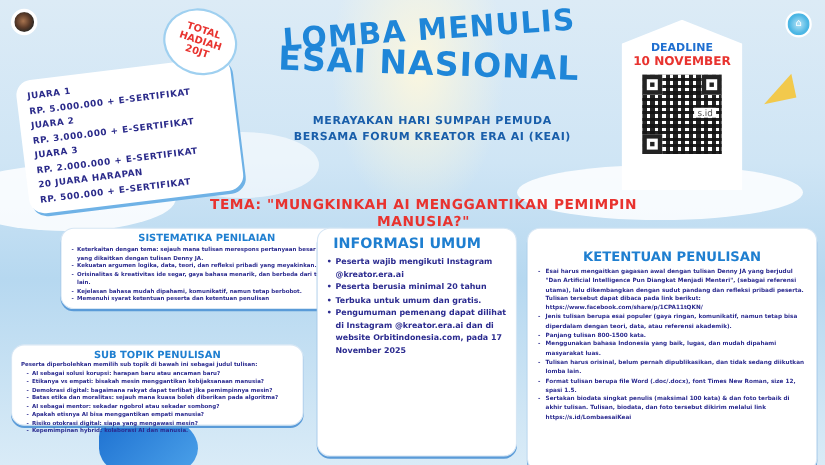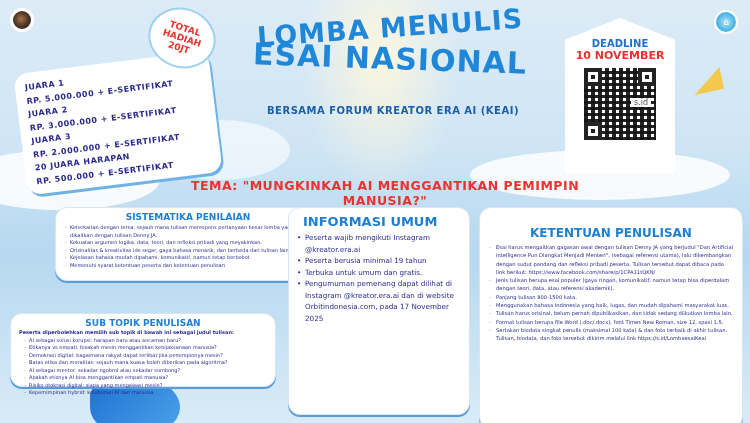--- a/index.html
+++ b/index.html
@@ -49,21 +49,21 @@
 
   .plane { position: absolute; left: 692px; top: 70px; width: 0; height: 0; border-left: 30px solid transparent;
     border-bottom: 22px solid #f2c94c; transform: rotate(-12deg); }
 
   .tema { position: absolute; left: 150px; top: 178px; width: 470px; text-align: center; color: #e8332f; font-weight: bold;
     font-size: 12.5px; letter-spacing: 0.5px; }
 
   .card { position: absolute; background: #fff; border-radius: 12px; box-shadow: 0 2px 0 #5a9bd8; border: 1px solid #d6e6f4; }
   .card h3 { text-align: center; font-weight: bold; color: #1f7fd0; }
   .card ul { list-style: none; }
-  .card li { font-size: 5px; color: #2b2b8f; font-weight: normal; line-height: 7.5px; padding-left: 6px; position: relative; }
+  .card li { font-size: 5px; color: #2b2b8f; font-weight: bold; line-height: 7.5px; padding-left: 6px; position: relative; }
   .card li::before { content: "-"; position: absolute; left: 1px; }
 
   .sis { left: 10px; top: 207px; width: 266px; height: 74px; padding: 4px 8px; margin-left: 45px; }
   .sis h3 { font-size: 9px; margin-bottom: 2px; }
   .sub { left: 10px; top: 313px; width: 266px; height: 74px; padding: 4px 8px; }
   .sub h3 { font-size: 9px; margin-bottom: 1px; }
   .sub .intro { font-size: 5px; color: #2b2b8f; font-weight: bold; line-height: 7.5px; }
   .sub li { padding-left: 10px; }
   .sub li::before { left: 5px; }
 
@@ -104,20 +104,21 @@
   <span>TOTAL</span>
   <span>HADIAH</span>
   <span>20JT</span>
 </div>
 
 <div class="title">
   <span class="t1">LOMBA MENULIS</span>
   <span class="t2">ESAI NASIONAL</span>
 </div>
 <div class="subtitle">
+  <div>MERAYAKAN HARI SUMPAH PEMUDA</div>
   <div>BERSAMA FORUM KREATOR ERA AI (KEAI)</div>
 </div>
 
 <div class="deadline">
   <div class="lbl">DEADLINE</div>
   <div class="date">10 NOVEMBER</div>
   <div class="qr">
     <div class="corner" style="left:0;top:0;"></div>
     <div class="corner" style="right:0;top:0;"></div>
     <div class="corner" style="left:0;bottom:0;"></div>
@@ -152,21 +153,21 @@
     <li>Apakah etisnya AI bisa menggantikan empati manusia?</li>
     <li>Risiko otokrasi digital: siapa yang mengawasi mesin?</li>
     <li>Kepemimpinan hybrid: kolaborasi AI dan manusia.</li>
   </ul>
 </div>
 
 <div class="card info">
   <h3>INFORMASI UMUM</h3>
   <ul>
     <li>Peserta wajib mengikuti Instagram @kreator.era.ai</li>
-    <li>Peserta berusia minimal 19 tahun</li>
+    <li>Peserta berusia minimal 20 tahun</li>
     <li>Terbuka untuk umum dan gratis.</li>
     <li>Pengumuman pemenang dapat dilihat di Instagram @kreator.era.ai dan di website Orbitindonesia.com, pada 17 November 2025</li>
   </ul>
 </div>
 
 <div class="card ket">
   <h3>KETENTUAN PENULISAN</h3>
   <ul>
     <li>Esai harus mengaitkan gagasan awal dengan tulisan Denny JA yang berjudul "Dan Artificial Intelligence Pun Diangkat Menjadi Menteri", (sebagai referensi utama), lalu dikembangkan dengan sudut pandang dan refleksi pribadi peserta. Tulisan tersebut dapat dibaca pada link berikut: https://www.facebook.com/share/p/1CPA11tQKN/</li>
     <li>Jenis tulisan berupa esai populer (gaya ringan, komunikatif, namun tetap bisa diperdalam dengan teori, data, atau referensi akademik).</li>

